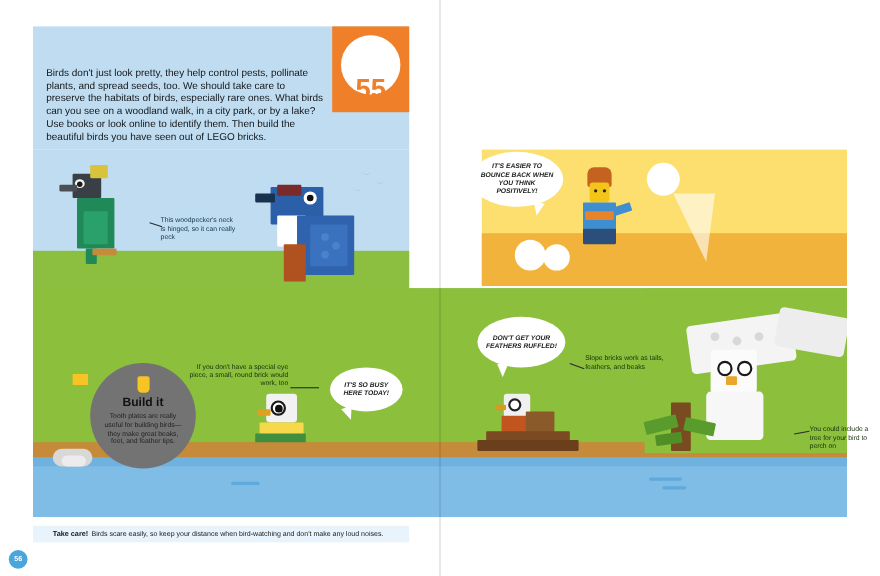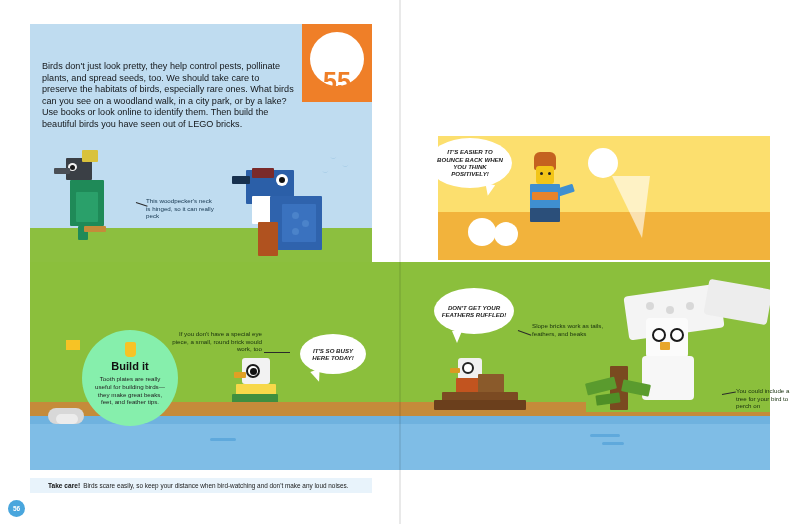--- a/index.html
+++ b/index.html
@@ -40,21 +40,21 @@
   
   .owl-panel { position: absolute; left: 556px; top: 0; width: 184px; height: 150px; background: #8bbf3c; }
 
   
   .callout { position: absolute; font-size: 6.2px; line-height: 7.6px; color: #1f2a17; }
   .callout.dark { color: #18300d; }
   .callout.onblue { color: #14354e; }
   .leader { position: absolute; background: #2a2a2a; height: 1px; transform-origin: left center; }
 
   
-  .build-it { position: absolute; left: 82px; top: 330px; width: 96px; height: 96px; border-radius: 50%; background: #86efac; text-align: center; padding-top: 12px; }
+  .build-it { position: absolute; left: 82px; top: 330px; width: 96px; height: 96px; border-radius: 50%; background: #737373; text-align: center; padding-top: 12px; }
   .build-it .tooth { width: 11px; height: 15px; margin: 0 auto 3px auto; background: #f7c325; border-radius: 2px 2px 4px 4px; }
   .build-it h4 { font-size: 11px; font-weight: bold; color: #111; margin-bottom: 3px; }
   .build-it p { font-size: 6.2px; line-height: 7.8px; color: #222; padding: 0 9px; }
 
   
   .bubble { position: absolute; background: #ffffff; border-radius: 50%; display: flex; align-items: center; justify-content: center; text-align: center; }
   .bubble span { font-size: 6.1px; line-height: 7.4px; font-weight: bold; font-style: italic; color: #1a1a1a; padding: 0 6px; }
   .bubble .tail { position: absolute; width: 0; height: 0; border-left: 5px solid transparent; border-right: 5px solid transparent; border-top: 12px solid #ffffff; bottom: -9px; left: 26px; }
 
   

